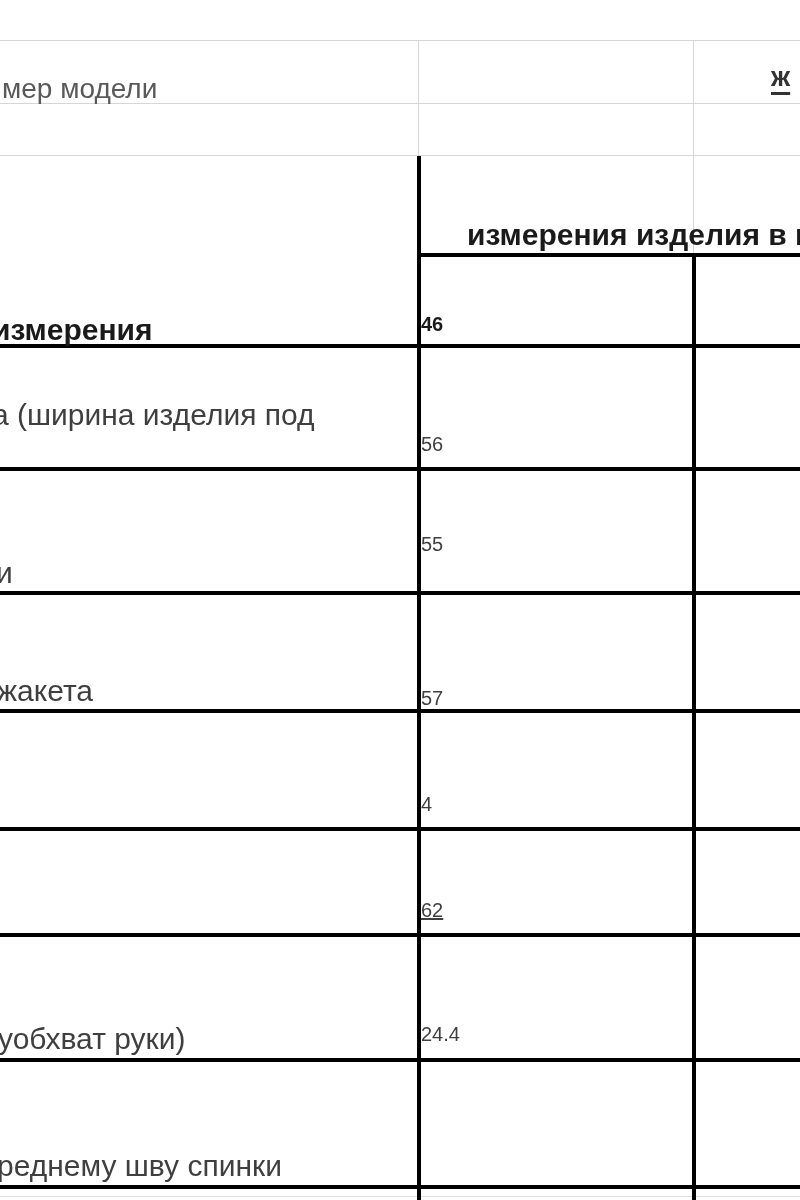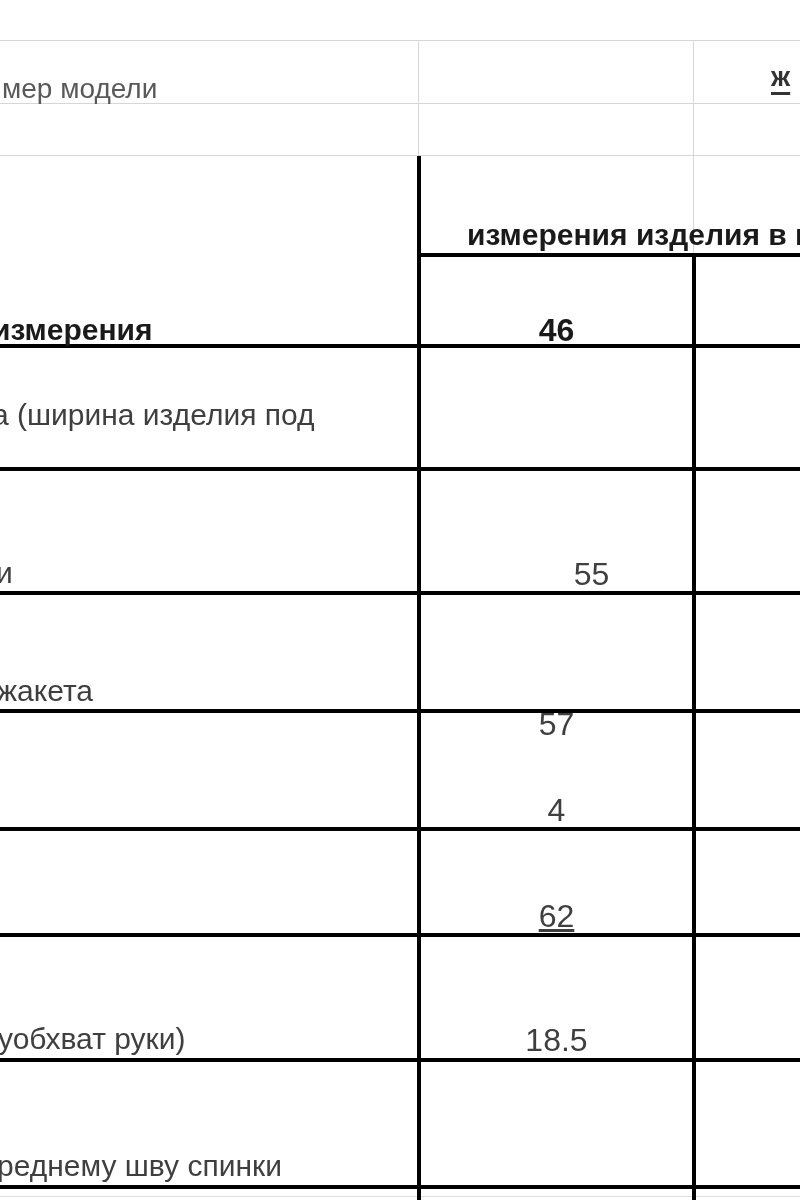--- a/index.html
+++ b/index.html
@@ -33,23 +33,23 @@
   
   .txt{position:absolute;white-space:nowrap;font-size:30px;line-height:1;}
   .muted{color:#595959;font-size:28px;}
   .boldhdr{font-weight:bold;color:#1a1a1a;}
   .model-label{left:2px;top:75px;}
   .link{left:771px;top:64px;font-size:27px;font-weight:bold;color:#333333;
         text-decoration:underline;text-decoration-thickness:3px;text-underline-offset:6px;}
   .merged-hdr{left:467px;top:220px;}
   .name-hdr{left:-8px;top:315px;}
   
-  .vcell{position:absolute;left:421px;width:271px;text-align:center;font-size:32px;line-height:1;color:#3f3f3f;}
+  .vcell{position:absolute;left:421px;width:271px;text-align:left;font-size:20px;line-height:1;color:#3f3f3f;}
   .vhdr{top:314px;font-weight:bold;color:#1a1a1a;}
-  .v0{top:434px;} .v1{top:558px;padding-left:35px;} .v2{top:708px;} .v3{top:794px;}
+  .v0{top:434px;} .v1{top:534px;} .v2{top:688px;} .v3{top:794px;}
   .v4{top:900px;text-decoration:underline;} .v5{top:1024px;} .v6{top:1151px;}
   
   .rlabel{position:absolute;font-size:30px;line-height:1;color:#3f3f3f;white-space:nowrap;}
   .l0{left:-8px;top:400px;}
   .l1{left:-4px;top:558px;}
   .l2{left:-3px;top:676px;}
   .l3{left:0;top:794px;}
   .l4{left:0;top:900px;}
   .l5{left:-2px;top:1024px;}
   .l6{left:-3px;top:1151px;}
@@ -86,19 +86,20 @@
   <div class="vcell vhdr">46</div>
 
   <div class="rlabel l0">а (ширина изделия под</div>
   <div class="rlabel l1">и</div>
   <div class="rlabel l2">жакета</div>
   <div class="rlabel l3"></div>
   <div class="rlabel l4"></div>
   <div class="rlabel l5">уобхват руки)</div>
   <div class="rlabel l6">реднему шву спинки</div>
 
+  <div class="vcell v0">56</div>
   <div class="vcell v1">55</div>
   <div class="vcell v2">57</div>
   <div class="vcell v3">4</div>
   <div class="vcell v4">62</div>
-  <div class="vcell v5">18.5</div>
+  <div class="vcell v5">24.4</div>
 
 </div>
 
 </body></html>

